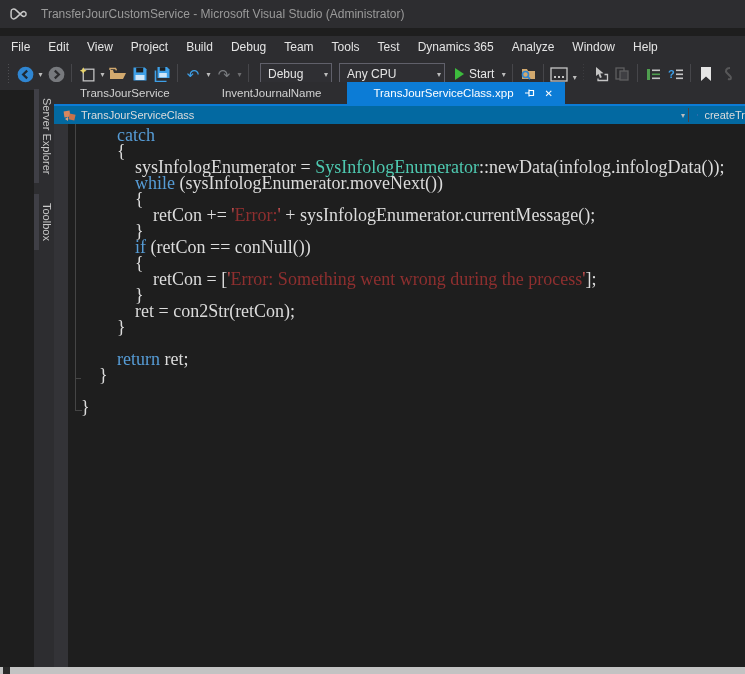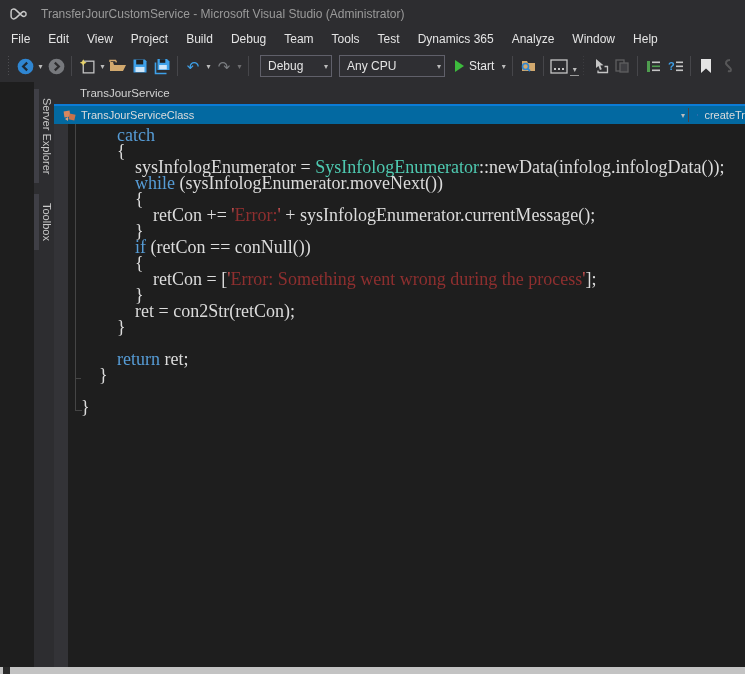--- a/index.html
+++ b/index.html
@@ -5,21 +5,21 @@
   * { box-sizing: border-box; margin: 0; padding: 0; }
   html,body { width:745px; height:674px; overflow:hidden; }
   body { background:#1e1e1e; font-family:"Liberation Sans", sans-serif; position:relative; }
 
   
   .titlebar { height:28px; background:#2d2d30; display:flex; align-items:center; padding-left:9px; }
   .vs-logo { width:20px; height:20px; flex:0 0 auto; }
   .title-text { color:#9a9a9a; font-size:12px; margin-left:12px; white-space:nowrap; }
 
   
-  .menubar { height:22px; background:#2d2d30; display:flex; align-items:center; padding-left:2px; }
+  .menubar { height:22px; background:#2d2d30; display:flex; align-items:center; padding-left:2px;margin-top:8px; }
   .menu-item { color:#e4e4e4; font-size:12px; padding:3px 9px; white-space:nowrap; cursor:default; }
 
   
   .toolbar { height:32px; background:#2d2d30; display:flex; align-items:center; padding-left:4px; }
   .grip { width:4px; height:20px; margin:0 3px;
           background-image:repeating-linear-gradient(#4e4e52 0 1px, transparent 1px 3px);
           background-size:1px 100%; background-repeat:repeat-y; background-position:1px 0; }
   .tsep { width:1px; height:20px; background:#46464a; margin:0 4px; }
   .tbtn { width:22px; height:22px; display:flex; align-items:center; justify-content:center; flex:0 0 auto; }
   .caret { font-size:8px; color:#bcbcbc; padding:0 2px; width:9px; text-align:center; }
@@ -265,20 +265,30 @@
   <div class="side-strip">
       <div class="side-tab">Server Explorer</div>
       <div class="side-tab">Toolbox</div>
     </div>
 
   <div class="doc">
     <div class="tabwell">
         <div class="tab">
           <span class="tab-label">TransJourService</span>
         </div>
+        <div class="tab">
+          <span class="tab-label">InventJournalName</span>
+        </div>
+        <div class="tab active">
+          <span class="tab-label">TransJourServiceClass.xpp</span>
+          <svg viewBox="0 0 12 12" class="tab-pin">
+            <path d="M1 6 L5 6 M5 3.5 L9.5 3.5 L9.5 8.5 L5 8.5 Z M5 2.5 L5 9.5" stroke="#ffffff" stroke-width="1.2" fill="none"></path>
+          </svg>
+          <span class="tab-close">✕</span>
+        </div>
       </div>
     <div class="blue-line"></div>
 
     <div class="navbar">
       <div class="nav-scope">
         <svg width="13" height="13" viewBox="0 0 13 13">
           <rect x="1" y="2" width="6" height="6" transform="rotate(-8 4 5)" fill="#d8875f"></rect>
           <rect x="6" y="5" width="6" height="6" transform="rotate(12 9 8)" fill="#c9724a"></rect>
           <path d="M2 10 L5 8 L5 12 Z" fill="#e0a07e"></path>
         </svg>

